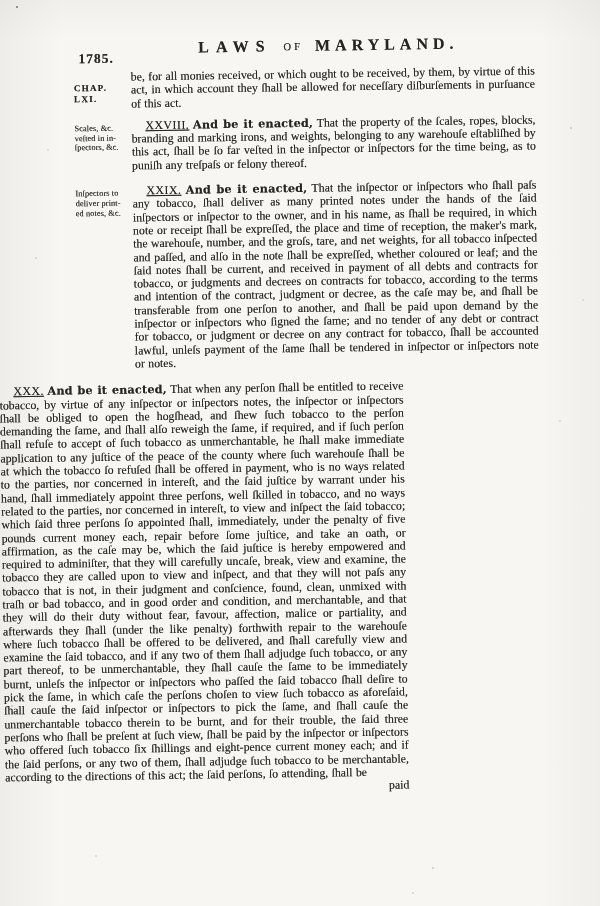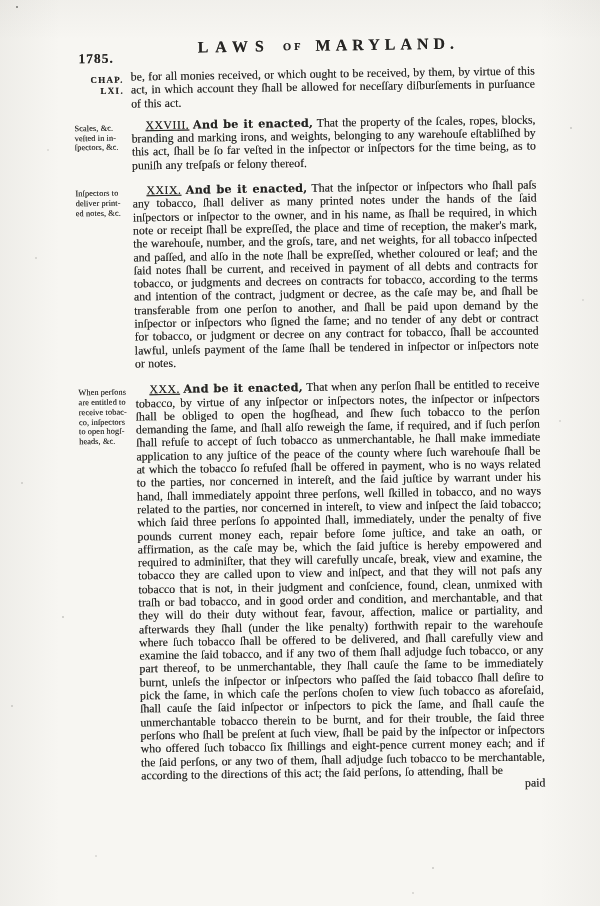--- a/index.html
+++ b/index.html
@@ -56,21 +56,21 @@
     white-space: nowrap;
   }
   .t-laws, .t-maryland {
     font-size: 16px;
     font-weight: 700;
     letter-spacing: 7px;
   }
   .t-maryland { letter-spacing: 5px; }
   .t-of {
     font-size: 10.5px;
-    font-weight: 700;
+    font-weight: 400;
     letter-spacing: 3px;
     margin: 0 8px;
     vertical-align: 1px;
   }
   .content {
     position: absolute;
     left: 0; top: 68px;
     width: 600px;
   }
   .section {
@@ -89,24 +89,25 @@
   .margin-note {
     font-size: 8.3px;
     line-height: 9.8px;
     white-space: pre-line;
     letter-spacing: 0.1px;
   }
   .chap-note {
     font-weight: 700;
     font-size: 9px;
     letter-spacing: 1.3px;
-    text-align: right;
+    text-align: left;
     width: 50px;
     white-space: pre-line;
     line-height: 10.5px;
+    margin-top: 8px;
   }
   .body-col {
     flex: none;
     width: 404px;
   }
   .para {
     margin: 0;
     font-size: 11.8px;
     line-height: 13.3px;
     text-align: justify;
@@ -171,28 +172,20 @@
           <div class="margin-note">Inſpectors to
 deliver print-
 ed notes, &amp;c.</div>
         </div>
         <div class="body-col">
           <p class="para"><span class="secnum">XXIX.</span> <span class="enacting">And be it enacted,</span> <span class="bodytext">That the inſpector or inſpectors who ſhall paſs any tobacco, ſhall deliver as many printed notes under the hands of the ſaid inſpectors or inſpector to the owner, and in his name, as ſhall be required, in which note or receipt ſhall be expreſſed, the place and time of reception, the maker's mark, the warehouſe, number, and the groſs, tare, and net weights, for all tobacco inſpected and paſſed, and alſo in the note ſhall be expreſſed, whether coloured or leaf; and the ſaid notes ſhall be current, and received in payment of all debts and contracts for tobacco, or judgments and decrees on contracts for tobacco, according to the terms and intention of the contract, judgment or decree, as the caſe may be, and ſhall be transferable from one perſon to another, and ſhall be paid upon demand by the inſpector or inſpectors who ſigned the ſame; and no tender of any debt or contract for tobacco, or judgment or decree on any contract for tobacco, ſhall be accounted lawful, unleſs payment of the ſame ſhall be tendered in inſpector or inſpectors note or notes.</span></p>
         </div>
       </div>
 
       <div class="section">
-        <div class="note-col">
-          <div class="margin-note">When perſons
-are entitled to
-receive tobac-
-co, inſpectors
-to open hogſ-
-heads, &amp;c.</div>
-        </div>
         <div class="body-col">
           <p class="para"><span class="secnum">XXX.</span> <span class="enacting">And be it enacted,</span> <span class="bodytext">That when any perſon ſhall be entitled to receive tobacco, by virtue of any inſpector or inſpectors notes, the inſpector or inſpectors ſhall be obliged to open the hogſhead, and ſhew ſuch tobacco to the perſon demanding the ſame, and ſhall alſo reweigh the ſame, if required, and if ſuch perſon ſhall refuſe to accept of ſuch tobacco as unmerchantable, he ſhall make immediate application to any juſtice of the peace of the county where ſuch warehouſe ſhall be at which the tobacco ſo refuſed ſhall be offered in payment, who is no ways related to the parties, nor concerned in intereſt, and the ſaid juſtice by warrant under his hand, ſhall immediately appoint three perſons, well ſkilled in tobacco, and no ways related to the parties, nor concerned in intereſt, to view and inſpect the ſaid tobacco; which ſaid three perſons ſo appointed ſhall, immediately, under the penalty of five pounds current money each, repair before ſome juſtice, and take an oath, or affirmation, as the caſe may be, which the ſaid juſtice is hereby empowered and required to adminiſter, that they will carefully uncaſe, break, view and examine, the tobacco they are called upon to view and inſpect, and that they will not paſs any tobacco that is not, in their judgment and conſcience, found, clean, unmixed with traſh or bad tobacco, and in good order and condition, and merchantable, and that they will do their duty without fear, favour, affection, malice or partiality, and afterwards they ſhall (under the like penalty) forthwith repair to the warehouſe where ſuch tobacco ſhall be offered to be delivered, and ſhall carefully view and examine the ſaid tobacco, and if any two of them ſhall adjudge ſuch tobacco, or any part thereof, to be unmerchantable, they ſhall cauſe the ſame to be immediately burnt, unleſs the inſpector or inſpectors who paſſed the ſaid tobacco ſhall deſire to pick the ſame, in which caſe the perſons choſen to view ſuch tobacco as aforeſaid, ſhall cauſe the ſaid inſpector or inſpectors to pick the ſame, and ſhall cauſe the unmerchantable tobacco therein to be burnt, and for their trouble, the ſaid three perſons who ſhall be preſent at ſuch view, ſhall be paid by the inſpector or inſpectors who offered ſuch tobacco ſix ſhillings and eight-pence current money each; and if the ſaid perſons, or any two of them, ſhall adjudge ſuch tobacco to be merchantable, according to the directions of this act; the ſaid perſons, ſo attending, ſhall be</span></p>
           <div class="catchword-row">paid</div>
         </div>
       </div>
 
     </div>
   </div>
 </div>
 

